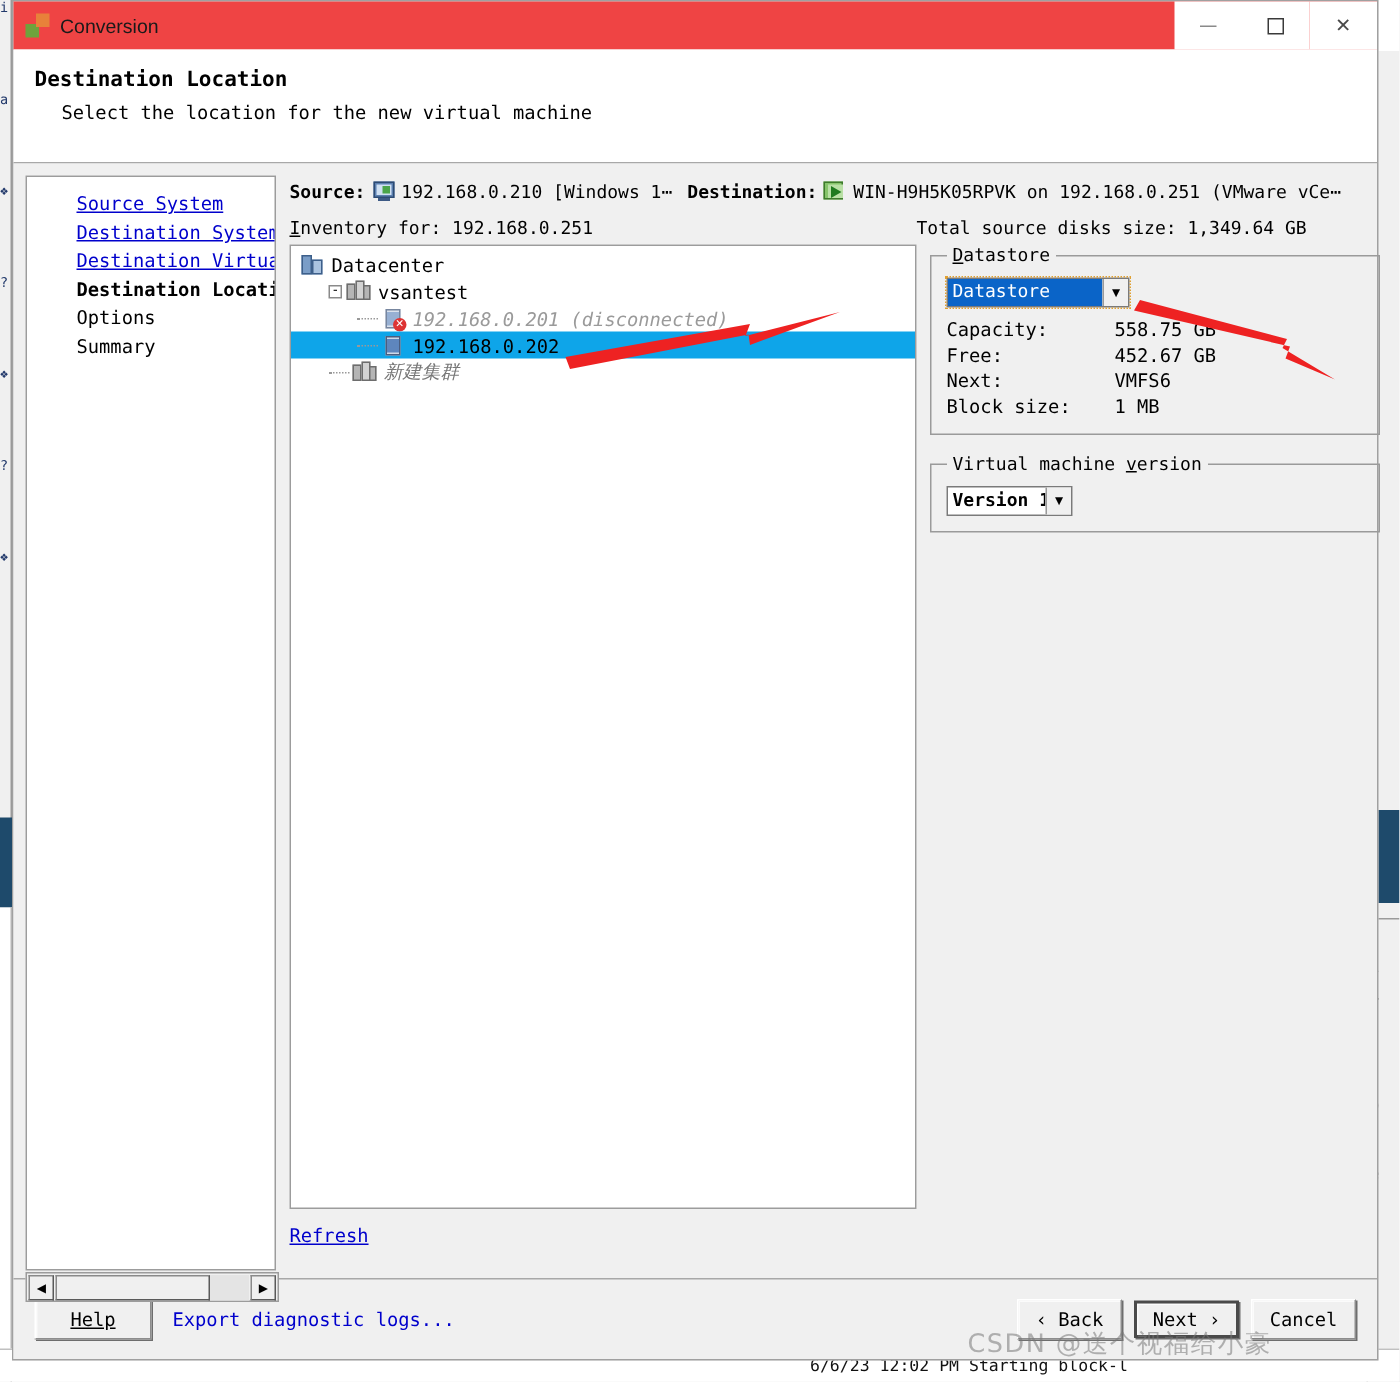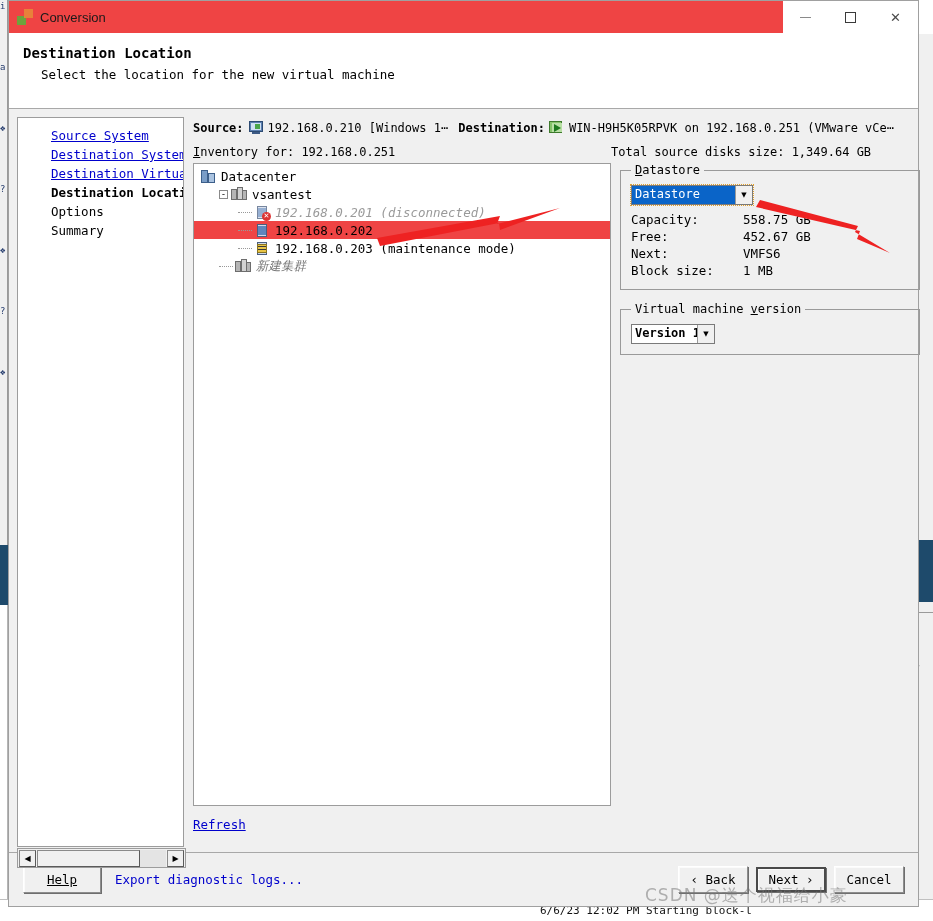--- a/index.html
+++ b/index.html
@@ -193,21 +193,21 @@
     width: 418px; height: 643px; background: #ffffff;
     border: 1px solid #9c9c9c; overflow: hidden;
     position: relative; padding-top: 3px;
     flex: 0 0 auto;
   }
   .tnode {
     display: flex; align-items: center; height: 18px;
     font-family: "DejaVu Sans Mono", monospace; font-size: 12.5px; color: #000;
     white-space: nowrap; position: relative;
   }
-  .tnode.sel { background: #ef4444; }
+  .tnode.sel { background: #0ea5e9; }
   .tnode .label { margin-left: 5px; }
   .tnode.dim .label { color: #9a9a9a; font-style: italic; }
   .tnode.italic .label { font-style: italic; color: #777; }
 
   .expander {
     width: 9px; height: 9px; border: 1px solid #8a8a8a; background: #fff;
     display: inline-flex; align-items: center; justify-content: center;
     font-size: 9px; line-height: 7px; color: #000;
     font-family: "DejaVu Sans Mono", monospace; margin-right: 3px;
   }
@@ -457,30 +457,20 @@
                 <span class="label">192.168.0.201 (disconnected)</span>
               </div>
               <div class="tnode sel" style="padding-left: 44px;">
                 <span class="dots"></span>
                 <span class="ico">
                   <span class="h-body"></span>
                   <span class="h-blue"></span>
                 </span>
                 <span class="label">192.168.0.202</span>
               </div>
-              <div class="tnode" style="padding-left: 44px;">
-                <span class="dots"></span>
-                <span class="ico">
-                  <span class="h-body"></span>
-                  <span class="h-mnt"></span>
-                  <span class="h-mnt-l" style="top:5px"></span>
-                  <span class="h-mnt-l" style="top:8px"></span>
-                </span>
-                <span class="label">192.168.0.203 (maintenance mode)</span>
-              </div>
               <div class="tnode italic" style="padding-left: 25px;">
                 <span class="dots"></span>
                 <span class="ico">
                   <span class="cl-s1"></span>
                   <span class="cl-s2"></span>
                   <span class="cl-s3"></span>
                 </span>
                 <span class="label">新建集群</span>
               </div>
             </div>

